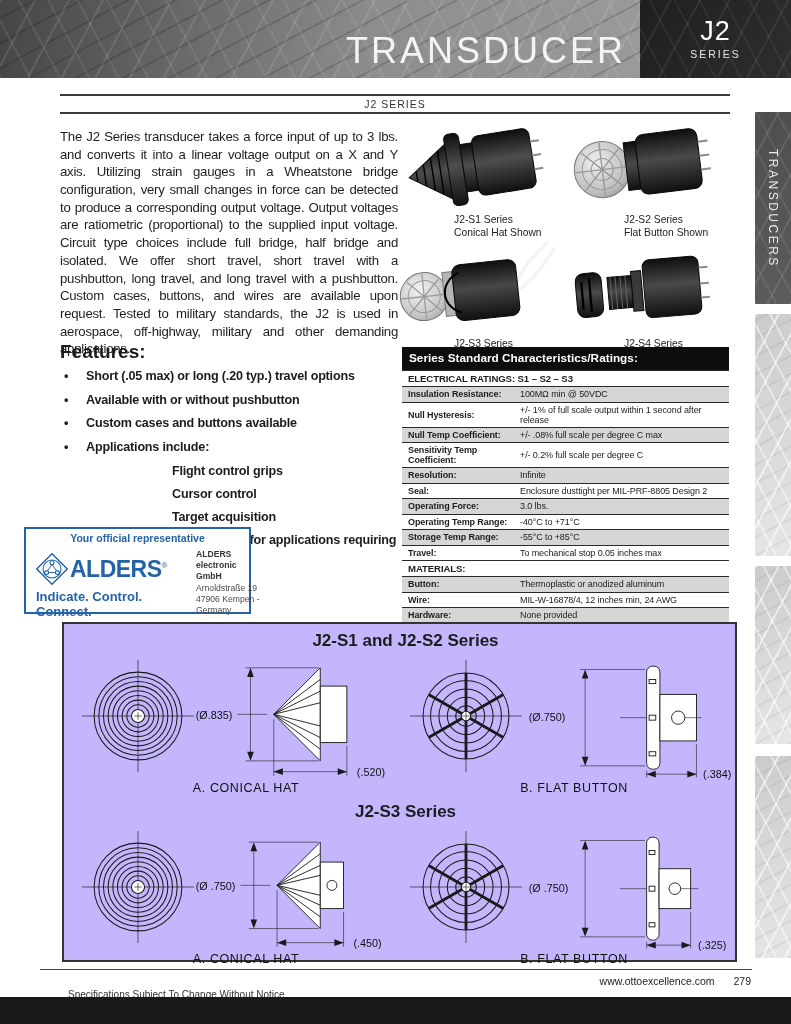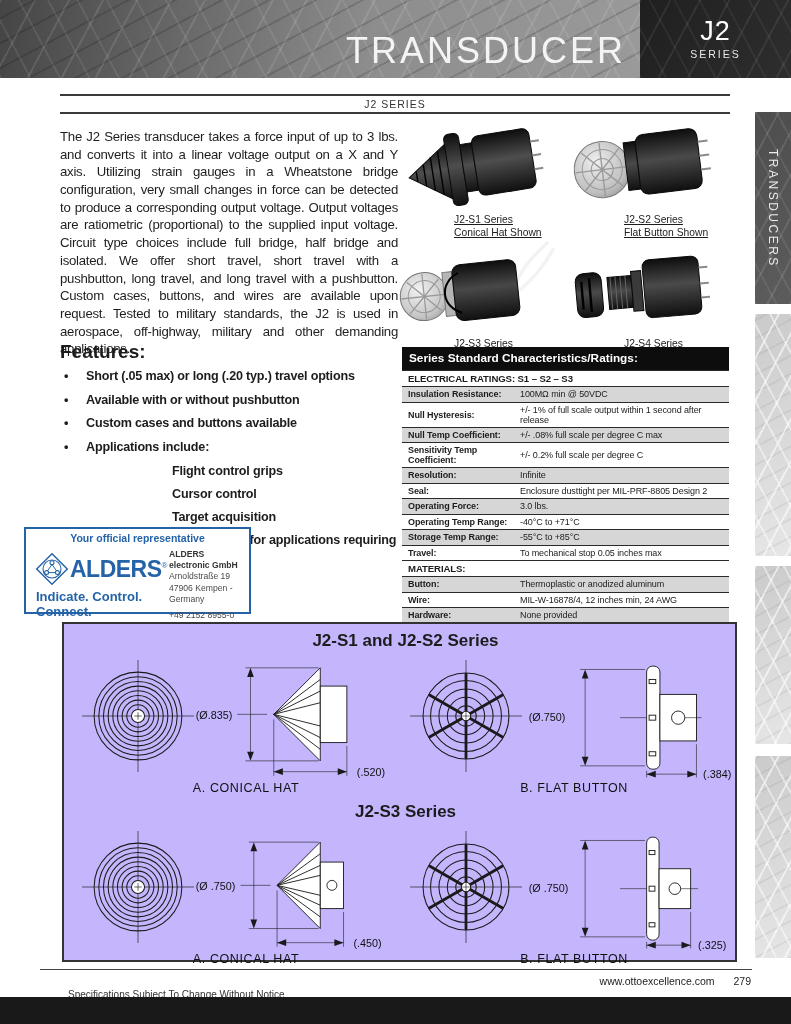--- a/index.html
+++ b/index.html
@@ -67,34 +67,34 @@
   .features-h { font-size:19px; font-weight:bold; margin-bottom:6px; }
   .feat-item { display:flex; font-size:12.6px; font-weight:bold; letter-spacing:-0.2px;
     line-height:1.25; margin-bottom:8px; }
   .feat-dot { width:26px; flex:0 0 26px; text-align:left; padding-left:4px; }
   .feat-sub { margin:0 0 9px 112px; font-size:12.6px; font-weight:bold; letter-spacing:-0.2px; }
 
   
   .rep { position:absolute; left:24px; top:527px; width:227px; height:87px;
     border:2px solid #2563a8; background:#fff; padding:3px 8px; }
   .rep-top { text-align:center; color:#2563a8; font-weight:bold; font-size:10.5px; margin-bottom:3px; }
-  .rep-row { display:flex; }
+  .rep-row { display:flex;gap:27px; }
   .rep-logo { width:135px; flex:0 0 135px; padding-top:4px; }
   .rep-brandline { display:flex; align-items:center; }
   .rep-brand { color:#2563a8; font-size:23px; font-weight:bold; letter-spacing:-0.5px; line-height:1; }
   .rep-reg { color:#2563a8; font-size:8px; vertical-align:top; margin-top:-8px; }
   .rep-tag { color:#2563a8; font-size:13px; font-weight:bold; margin-top:2px; margin-left:2px; }
   .rep-addr { font-size:8.6px; color:#4a4a4a; line-height:1.3; padding-top:2px; }
   .rep-co { font-weight:bold; color:#333; }
   .rep-phone { margin-top:5px; }
   .rep-links a { color:#2563a8; text-decoration:underline; }
 
   
   .products { position:absolute; left:398px; top:120px; width:340px; height:228px;
-    display:grid; grid-template-columns:1fr 1fr; grid-template-rows:1fr 1fr;text-decoration:underline; }
+    display:grid; grid-template-columns:1fr 1fr; grid-template-rows:1fr 1fr; }
   .prod-cell { position:relative; }
   .prod-cap { font-size:10.3px; line-height:1.3; color:#222; margin:1px 0 0 56px; }
 
   
   .ratings { position:absolute; left:402px; top:347px; width:327px; border-bottom:1px solid #222; }
   .ratings-head { background:#0d0d0d; color:#fff; font-weight:bold; font-size:11.8px;
     padding:4px 7px 5px 7px; }
   .trow { display:flex; border-top:1px solid #2a2a2a; min-height:15.5px; align-items:center; }
   .trow.shade { background:#d6d6d6; }
   .tlabel { flex:0 0 116px; font-weight:bold; font-size:9px; padding:2px 2px 2px 6px; letter-spacing:-0.1px; }

